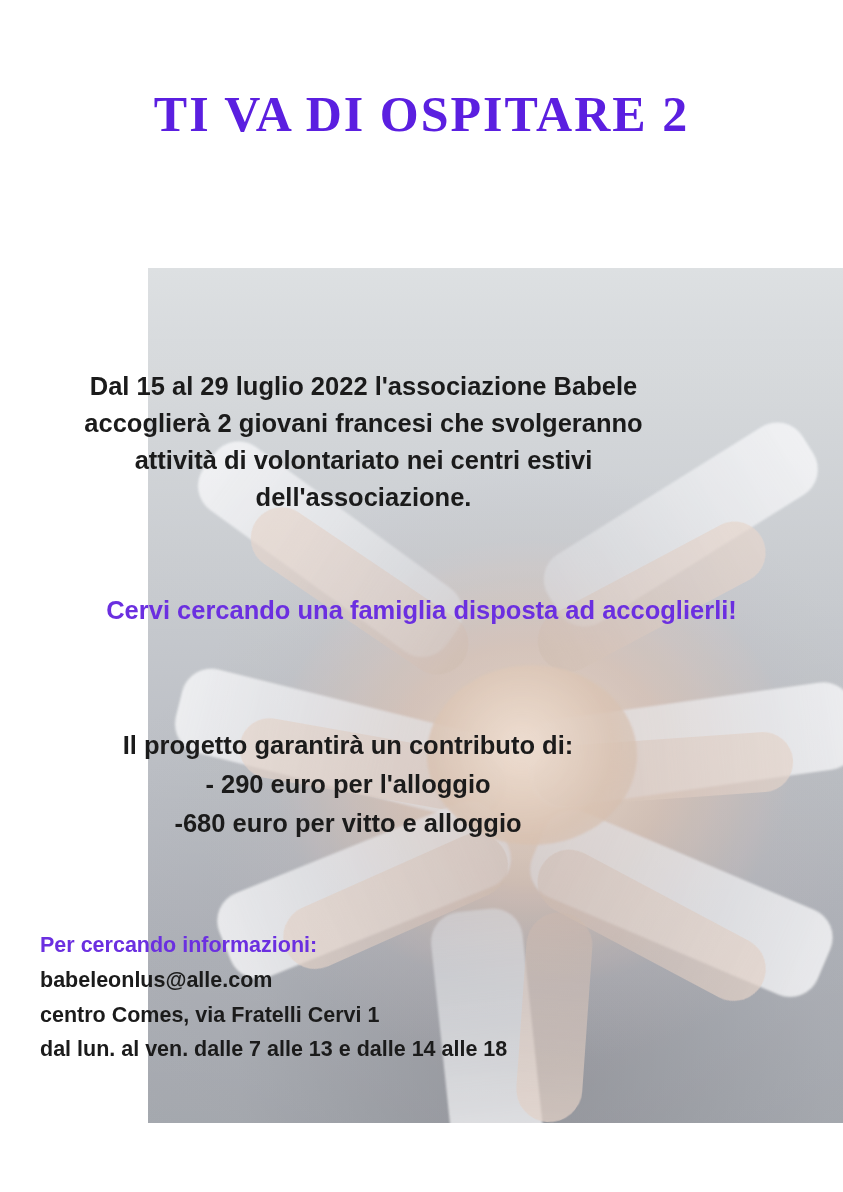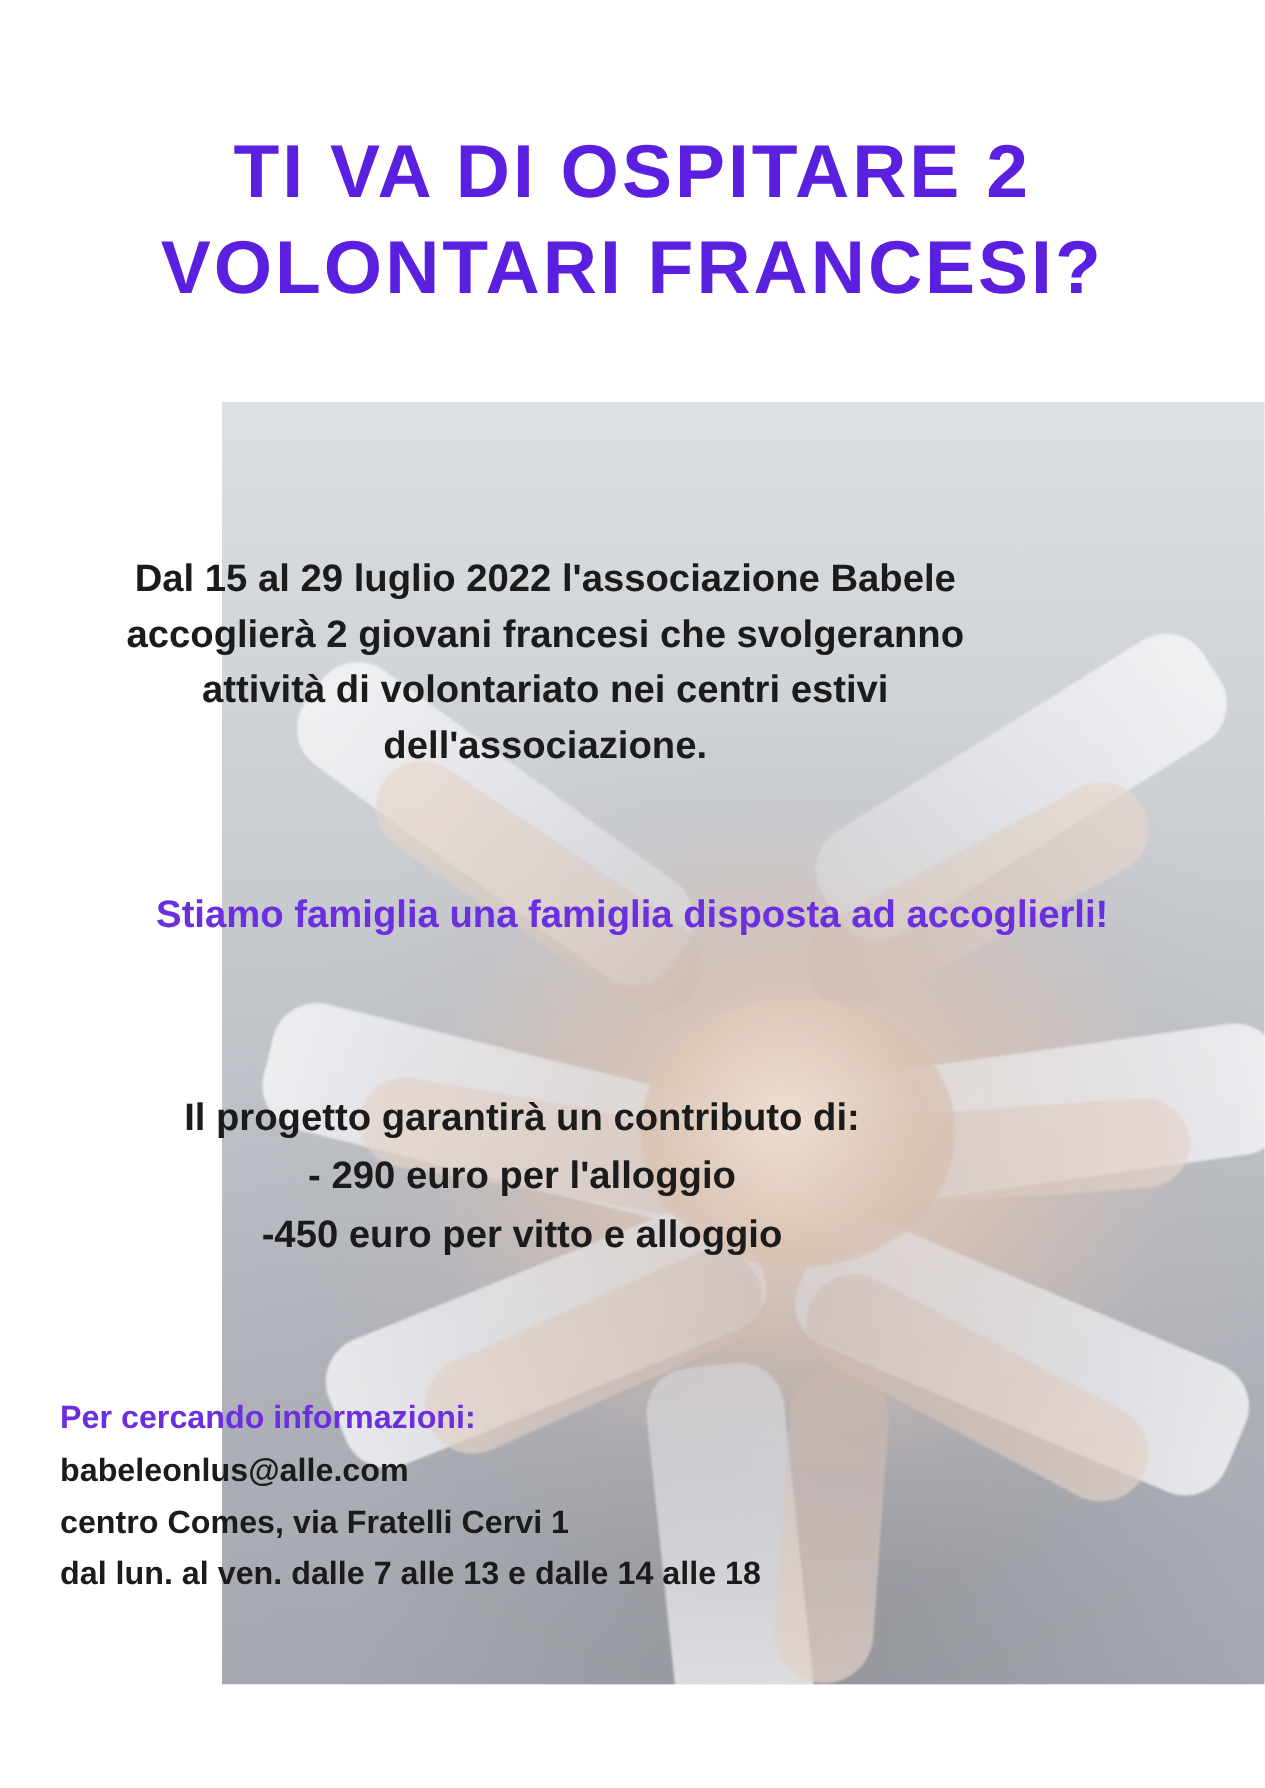--- a/index.html
+++ b/index.html
@@ -27,21 +27,21 @@
     top: 82px;
     left: 0;
     width: 843px;
     text-align: center;
     color: #5b1fe0;
     font-weight: 900;
     font-size: 50px;
     line-height: 1.28;
     letter-spacing: 2px;
     text-transform: uppercase;
-    font-family: Liberation Sans, sans-serif;
+    font-family: Liberation Serif, serif;
   }
   .title-line {
     display: block;
     white-space: nowrap;
   }
 
   
   .photo {
     position: absolute;
     left: 148px;
@@ -160,21 +160,20 @@
   }
   .contacts div { white-space: nowrap; }
 </style>
 </head>
 <body>
 
 <div class="poster">
 
   <div class="title-block">
     <span class="title-line">TI VA DI OSPITARE 2</span>
-    <span class="title-line">VOLONTARI FRANCESI?</span>
   </div>
 
   <div class="photo">
     <div class="photo-inner">
       <div class="sleeve" style="left:8%;  top:18%; width:300px; height:78px;  transform: rotate(36deg);"></div>
       <div class="arm" style="left:14%; top:26%; width:250px; height:62px;  transform: rotate(34deg);"></div>
       <div class="sleeve" style="left:4%;  top:46%; width:330px; height:86px;  transform: rotate(14deg);"></div>
       <div class="arm" style="left:12%; top:52%; width:270px; height:60px;  transform: rotate(10deg);"></div>
       <div class="sleeve" style="left:10%; top:74%; width:300px; height:90px;  transform: rotate(-22deg);"></div>
       <div class="arm" style="left:18%; top:76%; width:240px; height:64px;  transform: rotate(-24deg);"></div>
@@ -189,26 +188,26 @@
       <div class="hand-hub"></div>
       <div class="photo-veil"></div>
     </div>
   </div>
   <div class="photo-right-mask"></div>
 
   <div class="body-text">
     <p class="para-intro">Dal 15 al 29 luglio 2022  l'associazione Babele accoglierà 2 giovani francesi che svolgeranno attività di volontariato nei centri estivi dell'associazione.</p>
   </div>
 
-  <p class="highlight">Stiamo famiglia una famiglia disposta ad accoglierli!</p>
+  <p class="highlight">Cervi cercando una famiglia disposta ad accoglierli!</p>
 
   <div class="contrib">
     <div>Il progetto garantirà un contributo di:</div>
     <div>- 290 euro per l'alloggio</div>
-    <div>-450 euro per vitto e alloggio</div>
+    <div>-680 euro per vitto e alloggio</div>
   </div>
 
   <div class="contacts">
     <div class="lead">Per cercando informazioni:</div>
     <div>babeleonlus@alle.com</div>
     <div>centro Comes, via Fratelli Cervi 1</div>
     <div>dal lun. al ven. dalle 7 alle 13 e dalle 14 alle 18</div>
   </div>
 
 </div>

